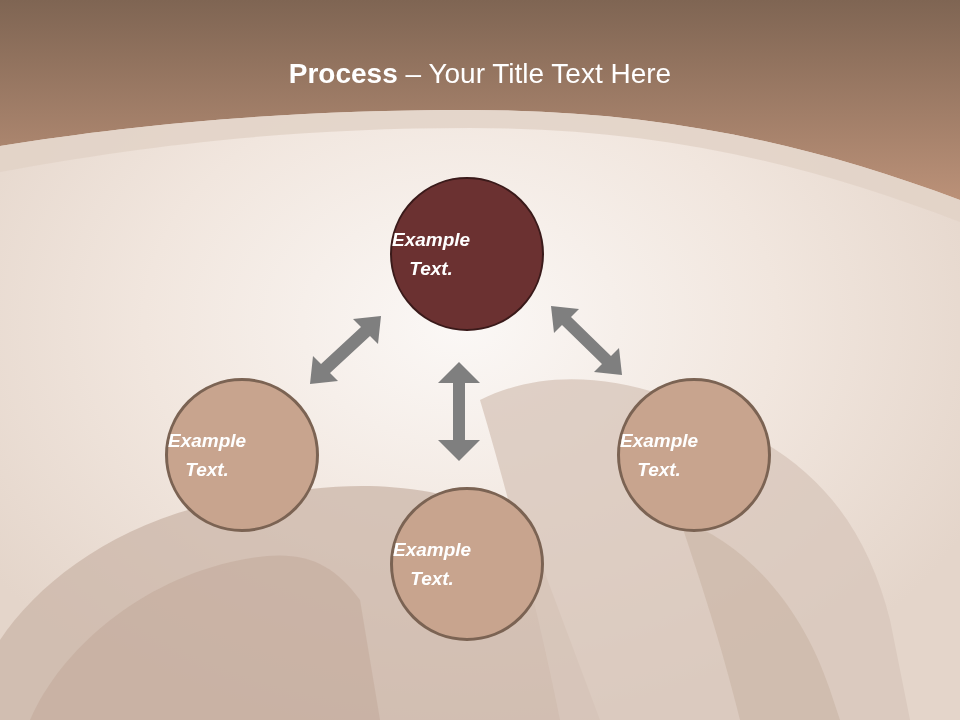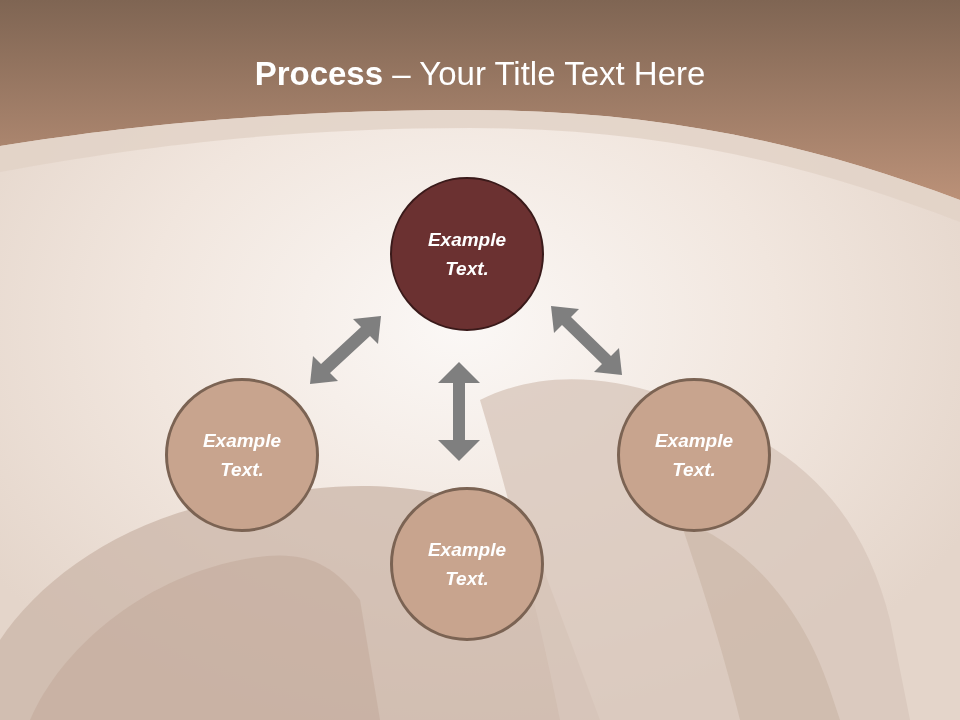--- a/index.html
+++ b/index.html
@@ -1,21 +1,21 @@
 <!DOCTYPE html>
 <html><head>
 <meta charset="utf-8">
 <style>
   html, body { margin: 0; padding: 0; }
   body { width: 960px; height: 720px; overflow: hidden; position: relative; font-family: "Liberation Sans", "DejaVu Sans", sans-serif; }
   .slide { position: absolute; inset: 0; width: 960px; height: 720px; overflow: hidden; }
   .bg-photo { position: absolute; inset: 0; }
-  .title { position: absolute; left: 0; right: 0; top: 52px; text-align: center; color: #ffffff; font-size: 33px; line-height: 44px; white-space: nowrap; }
+  .title { position: absolute; left: 0; right: 0; top: 52px; text-align: center; color: #ffffff; font-size: 28px; line-height: 44px; white-space: nowrap; }
   .title .strong { font-weight: bold; }
-  .node { position: absolute; width: 154px; height: 154px; border-radius: 50%; box-sizing: border-box; display: flex; align-items: center; justify-content: center; text-align: center; color: #ffffff; font-style: italic; font-weight: bold; font-size: 19px; line-height: 29px; }
+  .node { position: absolute; width: 154px; height: 154px; border-radius: 50%; box-sizing: border-box; display: flex; align-items: center; text-align: center; color: #ffffff; font-style: italic; font-weight: bold; font-size: 19px; line-height: 29px; }
   .node.primary { background: #6b3131; border: 2px solid #3a1a1a; }
   .node.secondary { background: #c8a48e; border: 3px solid #7b6353; }
   .arrows { position: absolute; inset: 0; pointer-events: none; }
 </style>
 </head>
 <body>
 
 <div class="slide">
   <svg class="bg-photo" width="960" height="720" viewBox="0 0 960 720">
     <defs>

